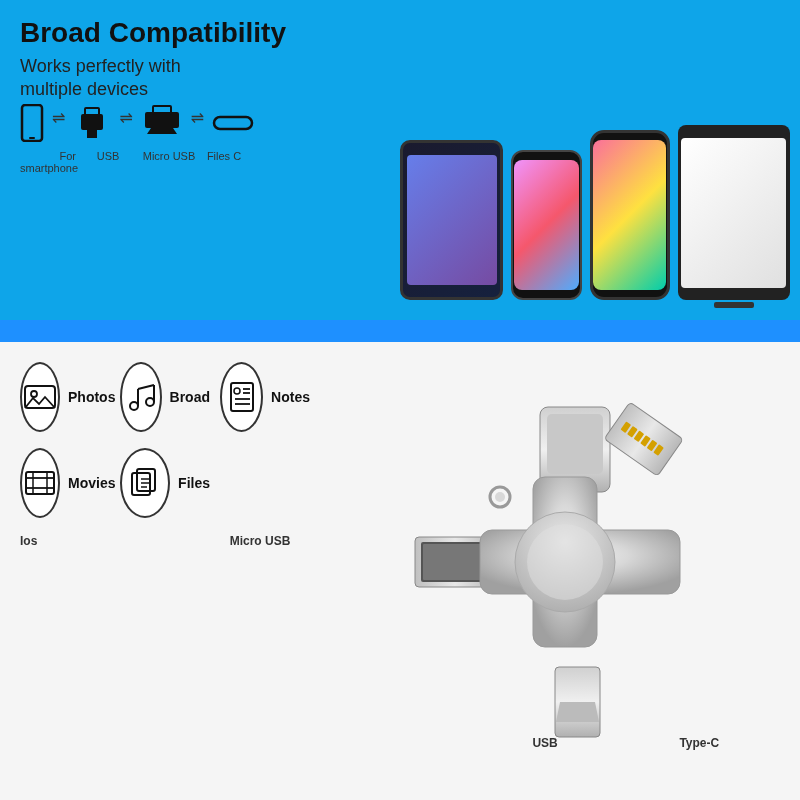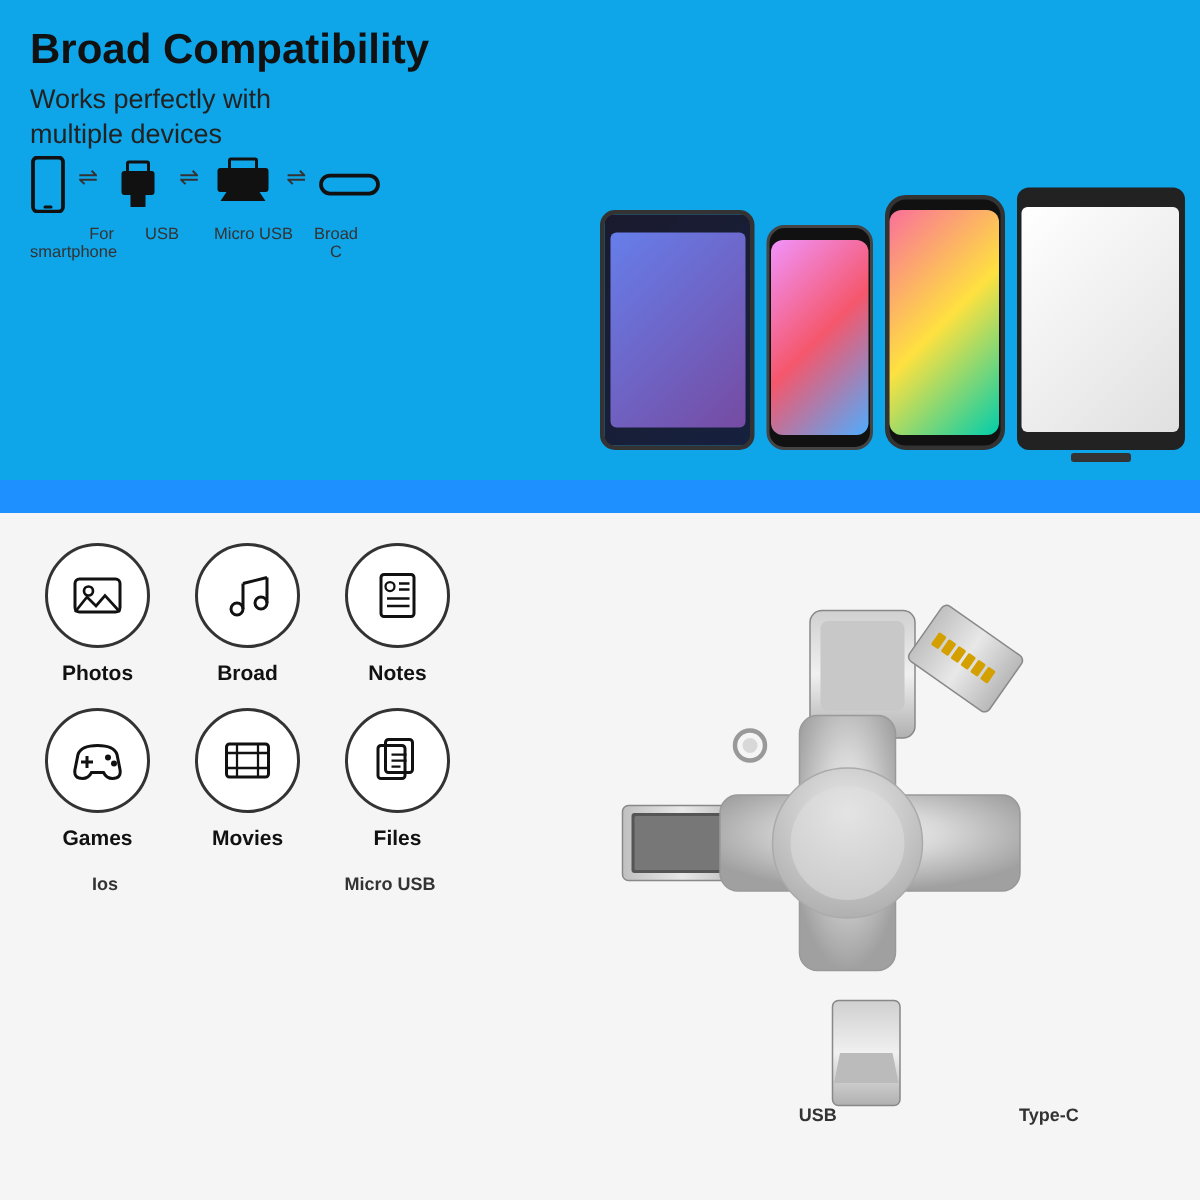--- a/index.html
+++ b/index.html
@@ -175,21 +175,20 @@
 
     
     .features-grid {
       display: grid;
       grid-template-columns: repeat(3, 90px);
       gap: 16px 10px;
     }
 
     .feature-item {
       display: flex;
-      flex-direction: column;
       align-items: center;
       gap: 8px;
     }
 
     .feature-circle {
       width: 70px;
       height: 70px;
       border-radius: 50%;
       border: 2.5px solid #333;
       display: flex;
@@ -284,21 +283,21 @@
         <svg width="42" height="22" viewBox="0 0 42 22">
           <rect x="2" y="5" width="38" height="12" rx="6" fill="none" stroke="#111" stroke-width="2.5"></rect>
         </svg>
       </div>
     </div>
 
     <div style="display:flex; gap:0px; margin-top:4px;">
       <span style="font-size:11px;color:#333;width:56px;text-align:right;">For smartphone</span>
       <span style="font-size:11px;color:#333;width:52px;text-align:center;margin-left:6px;">USB</span>
       <span style="font-size:11px;color:#333;width:58px;text-align:center;margin-left:6px;">Micro USB</span>
-      <span style="font-size:11px;color:#333;width:40px;text-align:center;margin-left:6px;">Broad C</span>
+      <span style="font-size:11px;color:#333;width:40px;text-align:center;margin-left:6px;">Files C</span>
     </div>
   </div>
 
   <div class="top-right">
     <div class="devices-placeholder">
 
       <div class="device-tablet">
         <div class="device-tablet-screen"></div>
       </div>
 
@@ -356,32 +355,20 @@
             <circle cx="13" cy="12" r="3" fill="none" stroke="#111" stroke-width="1.5"></circle>
             <line x1="19" y1="10" x2="26" y2="10" stroke="#111" stroke-width="1.8"></line>
             <line x1="19" y1="14" x2="26" y2="14" stroke="#111" stroke-width="1.8"></line>
             <line x1="11" y1="20" x2="26" y2="20" stroke="#111" stroke-width="1.8"></line>
             <line x1="11" y1="25" x2="26" y2="25" stroke="#111" stroke-width="1.8"></line>
           </svg>
         </div>
         <span class="feature-label">Notes</span>
       </div>
 
-      <div class="feature-item">
-        <div class="feature-circle">
-          <svg width="36" height="36" viewBox="0 0 36 36">
-            <path d="M5,14 Q7,8 18,8 Q29,8 31,14 L33,24 Q34,30 28,30 Q24,30 22,26 L14,26 Q12,30 8,30 Q2,30 3,24 Z" fill="none" stroke="#111" stroke-width="2"></path>
-            <line x1="11" y1="15" x2="11" y2="23" stroke="#111" stroke-width="2"></line>
-            <line x1="7" y1="19" x2="15" y2="19" stroke="#111" stroke-width="2"></line>
-            <circle cx="25" cy="16" r="2" fill="#111"></circle>
-            <circle cx="29" cy="20" r="2" fill="#111"></circle>
-          </svg>
-        </div>
-        <span class="feature-label">Games</span>
-      </div>
 
       <div class="feature-item">
         <div class="feature-circle">
           <svg width="36" height="36" viewBox="0 0 36 36">
             <rect x="4" y="7" width="28" height="22" rx="2" fill="none" stroke="#111" stroke-width="2"></rect>
             <line x1="4" y1="13" x2="32" y2="13" stroke="#111" stroke-width="1.8"></line>
             <line x1="4" y1="23" x2="32" y2="23" stroke="#111" stroke-width="1.8"></line>
             <line x1="11" y1="7" x2="11" y2="29" stroke="#111" stroke-width="1.5"></line>
             <line x1="25" y1="7" x2="25" y2="29" stroke="#111" stroke-width="1.5"></line>
           </svg>
@@ -398,21 +385,21 @@
             <line x1="14" y1="18" x2="24" y2="18" stroke="#111" stroke-width="1.5"></line>
             <line x1="14" y1="22" x2="20" y2="22" stroke="#111" stroke-width="1.5"></line>
           </svg>
         </div>
         <span class="feature-label">Files</span>
       </div>
 
     </div>
 
     <div style="display:flex; margin-top: 16px; width:290px;">
-      <span style="font-size:12px;font-weight:600;color:#333;width:100px;text-align:center;">Ios</span>
+      <span style="font-size:12px;font-weight:600;color:#333;width:100px;">Ios</span>
       <span style="font-size:12px;font-weight:600;color:#333;width:90px;text-align:center;"></span>
       <span style="font-size:12px;font-weight:600;color:#333;width:100px;text-align:center;">Micro USB</span>
     </div>
   </div>
 
   <div class="bottom-right">
     <div class="usb-drive-container">
       <svg viewBox="0 0 380 360" width="380" height="360">
 
         <defs>

